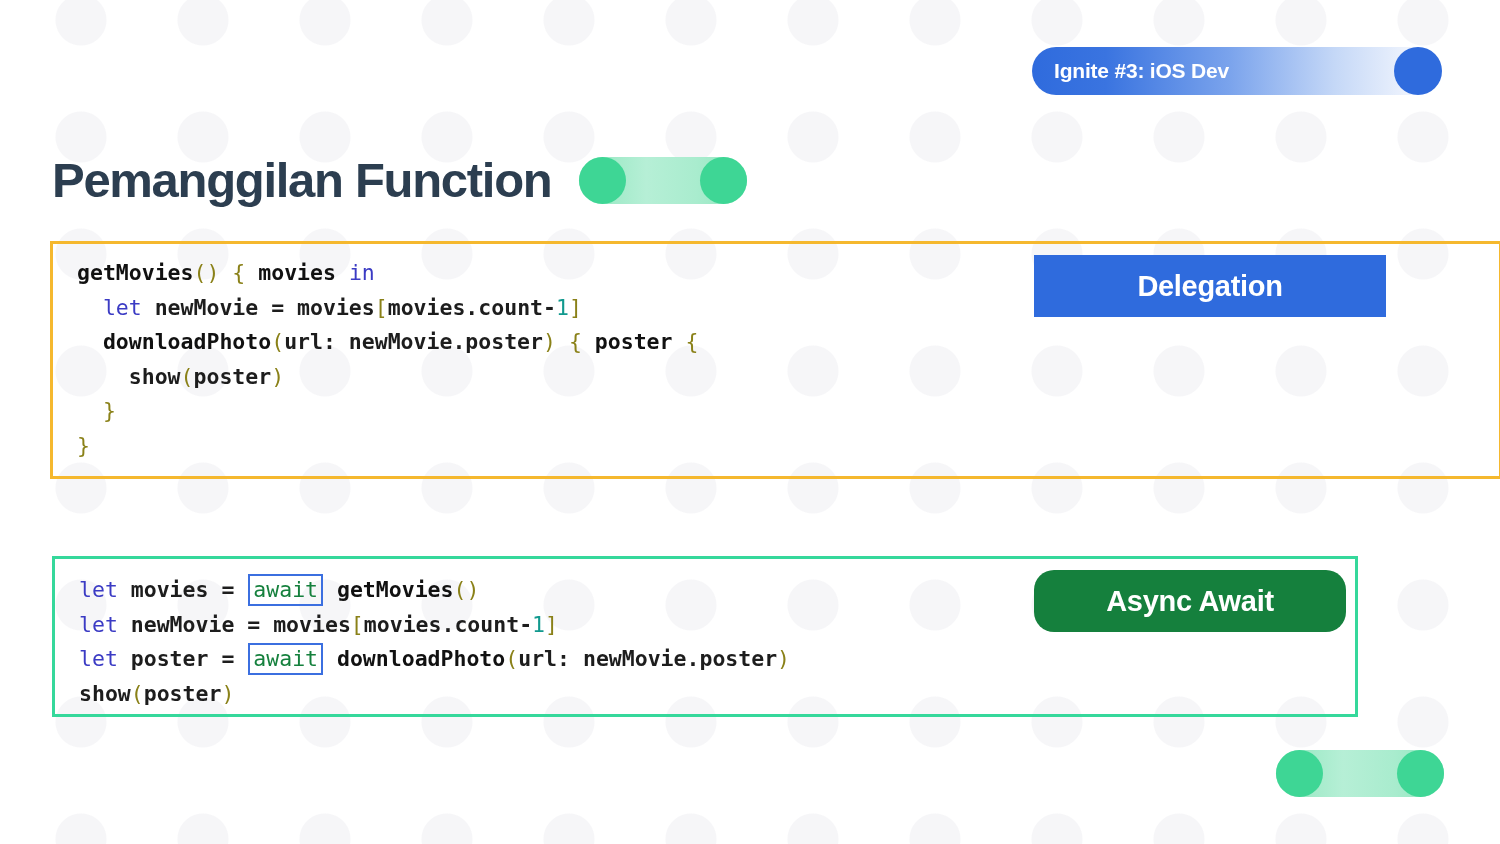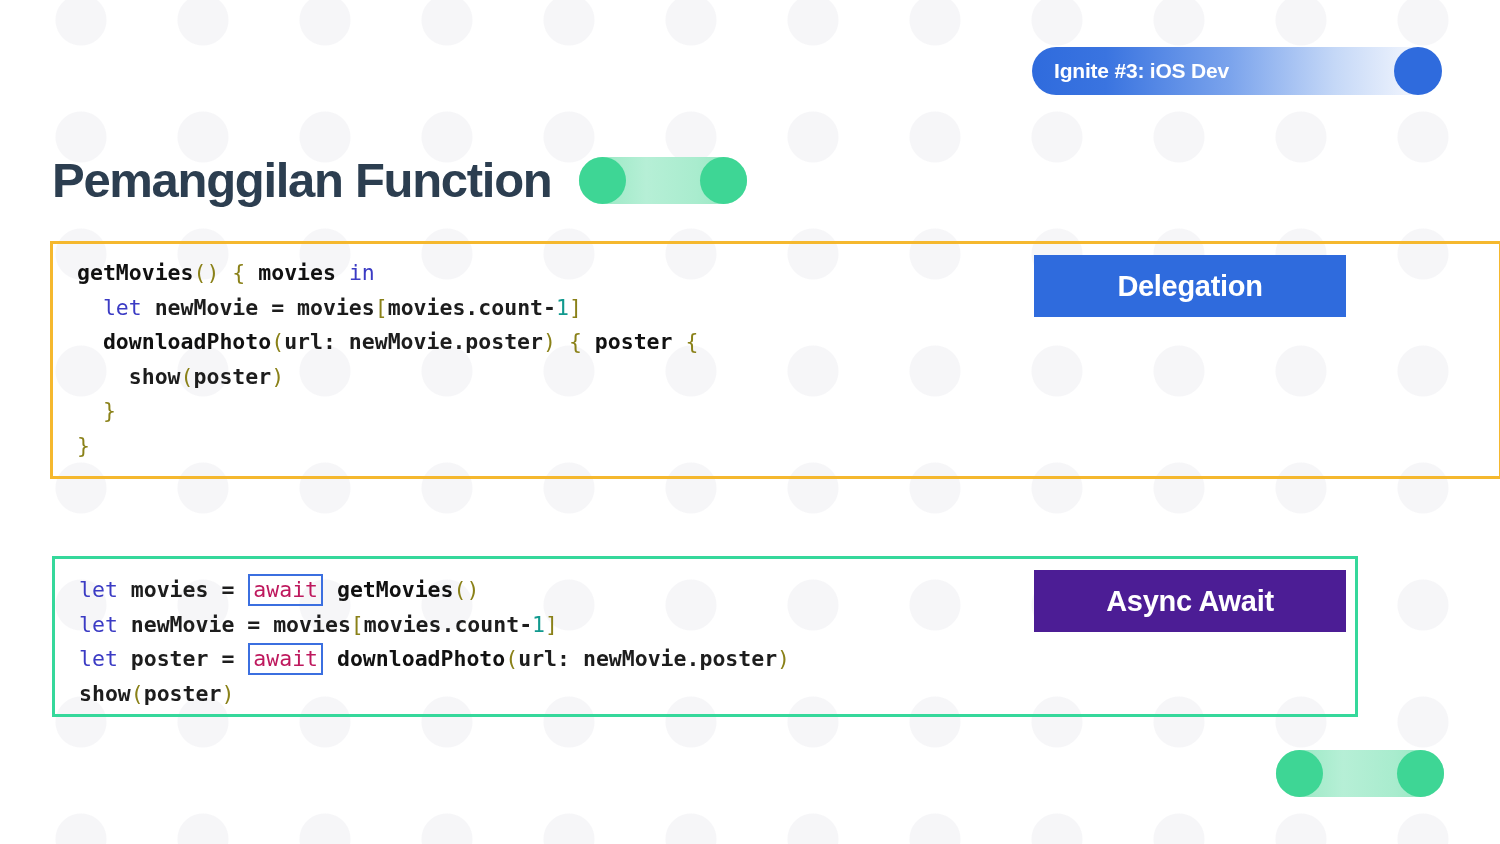--- a/index.html
+++ b/index.html
@@ -127,47 +127,48 @@
   }
   #code-block-async .code-body { top: 14px; }
 
   
   .tok-kw     { color: #3b3bc4; }
   .tok-punc   { color: #8a8118; }
   .tok-bold   { color: #111111; font-weight: bold; }
   .tok-num    { color: #11998e; }
   .tok-plain  { color: #1d1d1d; font-weight: bold; }
   .tok-await  {
-    color: #be185d;
+    color: #15803d;
     border: 2px solid #3b6fe0;
     padding: 1px 3px 2px 3px;
     margin: 0 1px;
   }
 
   
   .code-tag {
     position: absolute;
     display: flex;
     align-items: center;
     justify-content: center;
     font-size: 29px;
     font-weight: bold;
     color: #ffffff;
     letter-spacing: -0.3px;
     white-space: nowrap;
   }
   #tag-delegation {
     left: 1034px; top: 255px;
-    width: 312px; height: 62px;
+    width: 352px; height: 62px;
     background: #2f6bdd;
   }
   #tag-async {
     left: 1034px; top: 570px;
     width: 312px; height: 62px;
-    background: #4c1d95;
+    background: #15803d;
+    border-radius: 20px;
   }
 </style>
 </head>
 <body>
 
 <div id="slide-bg"></div>
 
 <div id="header-badge">
   <div class="bar"></div>
   <div class="dot"></div>

